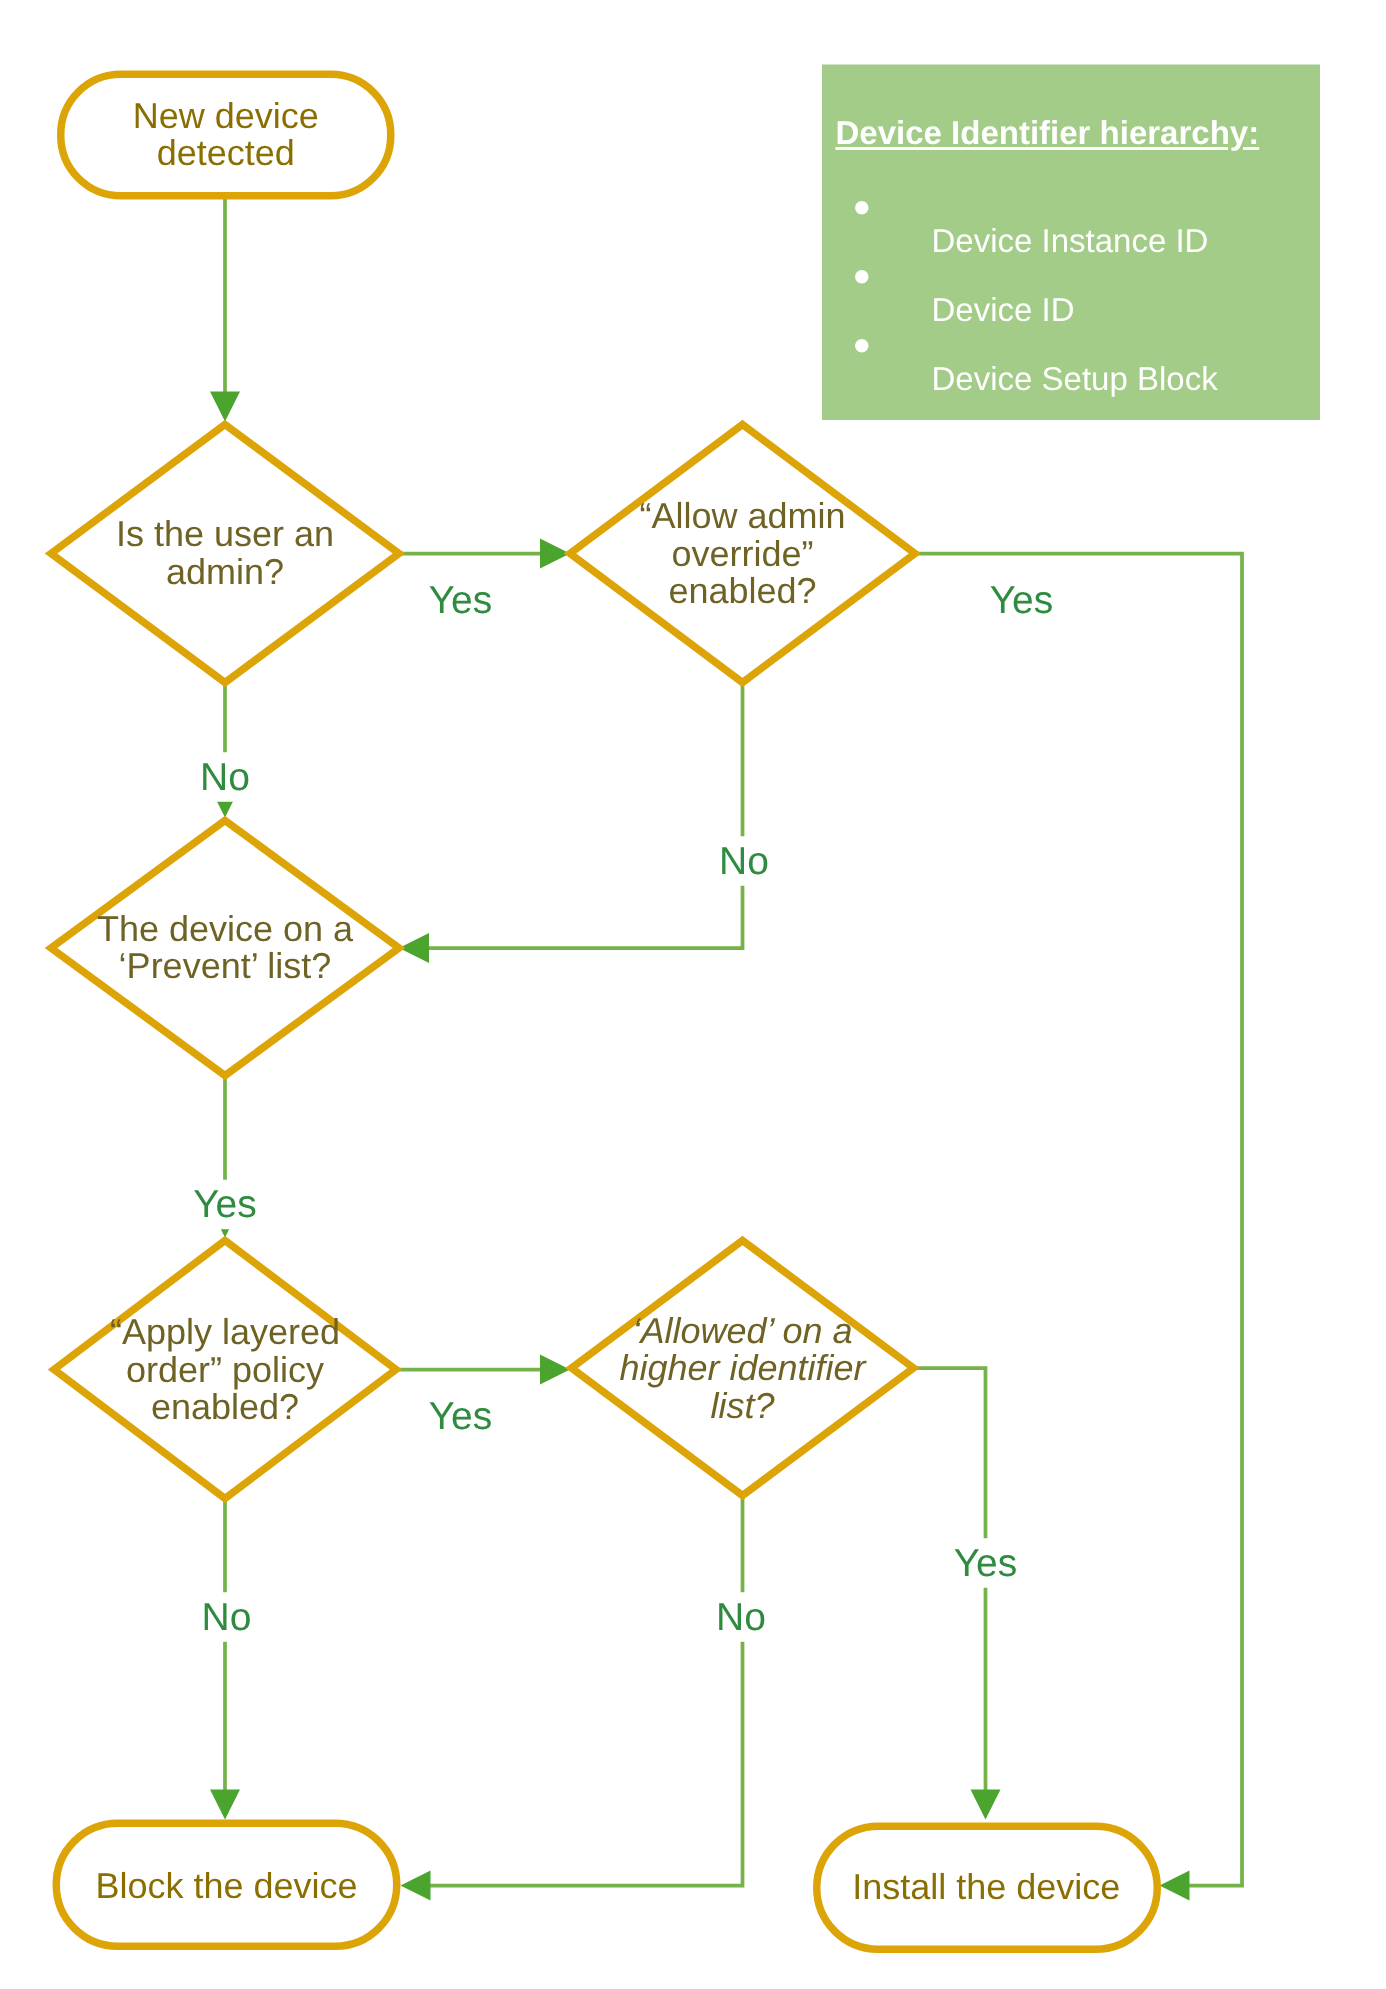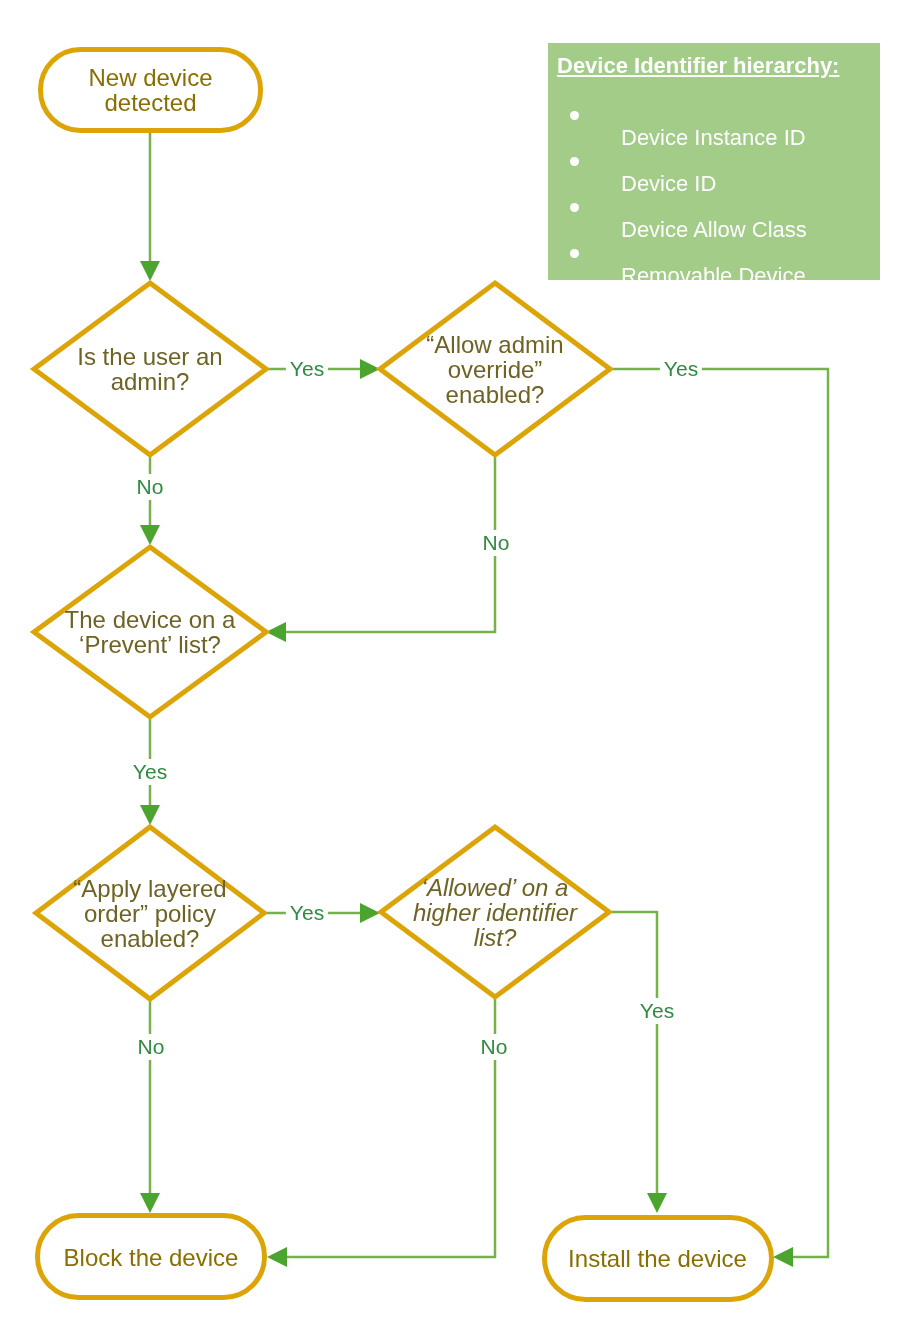--- a/index.html
+++ b/index.html
@@ -21,21 +21,21 @@
   .edge{fill:none;stroke:var(--line-green);stroke-width:2.5;}
   .arrow{fill:var(--arrow-green);stroke:none;}
   .node-label{
     position:absolute;display:flex;flex-direction:column;align-items:center;justify-content:center;
     text-align:center;font-size:24px;line-height:25px;pointer-events:none;
   }
   .terminal-label{color:var(--terminal-text);}
   .diamond-label{color:var(--diamond-text);}
   .edge-label{
     position:absolute;transform:translate(-50%,-50%);background:var(--page-bg);
-    padding:1px 4px;font-size:21px;color:var(--label-green);white-space:nowrap;
+    padding:1px 4px;font-size:26px;color:var(--label-green);white-space:nowrap;margin-top:31px;
   }
   .infobox{
     position:absolute;left:548px;top:43px;width:332px;height:237px;
     background:var(--infobox-bg);color:var(--infobox-text);
     display:flex;flex-direction:column;justify-content:center;
     box-sizing:border-box;padding-left:9px;font-size:22px;gap:13px;
   }
   .infobox-title{font-weight:bold;text-decoration:underline;line-height:26px;margin-bottom:7px;}
   .infobox-item{display:flex;align-items:center;height:33px;}
   .infobox-bullet{
@@ -138,21 +138,17 @@
     <div class="infobox-item">
       <span class="infobox-bullet"></span>
       <span class="infobox-item-text">Device Instance ID</span>
     </div>
     <div class="infobox-item">
       <span class="infobox-bullet"></span>
       <span class="infobox-item-text">Device ID</span>
     </div>
     <div class="infobox-item">
       <span class="infobox-bullet"></span>
-      <span class="infobox-item-text">Device Allow Class</span>
-    </div>
-    <div class="infobox-item">
-      <span class="infobox-bullet"></span>
-      <span class="infobox-item-text">Removable Device</span>
+      <span class="infobox-item-text">Device Setup Block</span>
     </div>
   </div>
 
 </div>
 
 </body></html>

